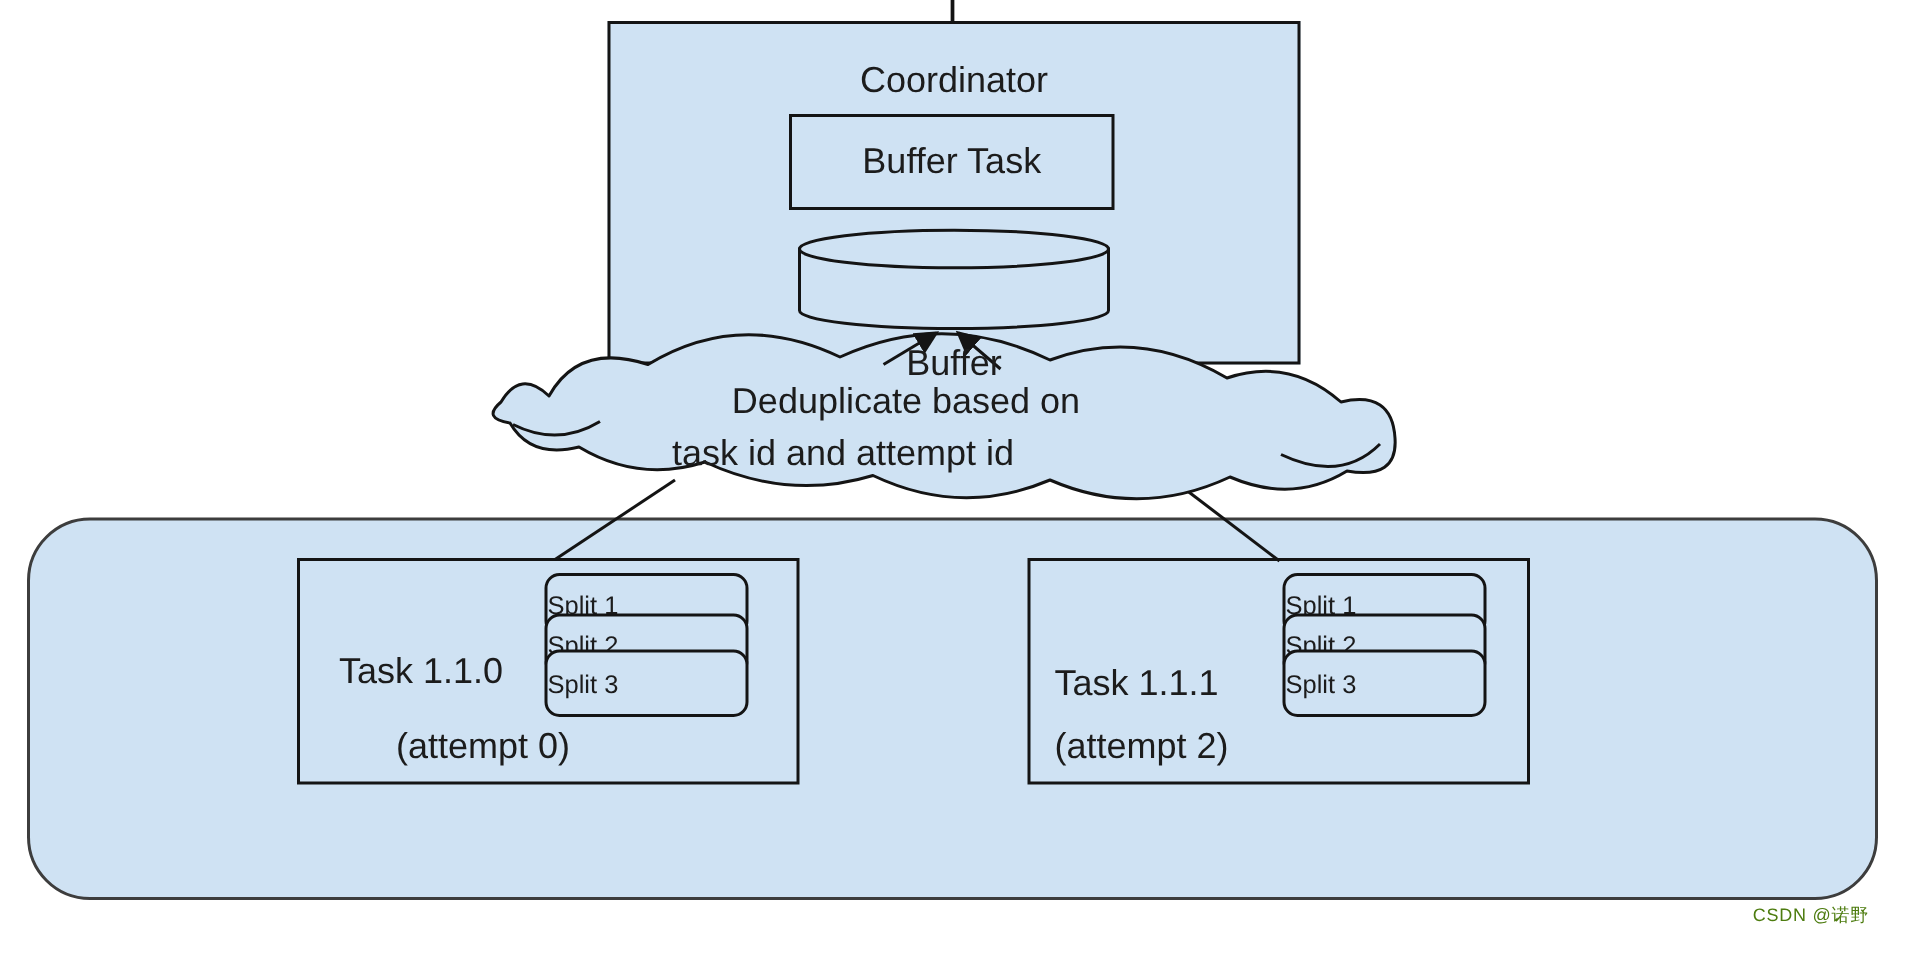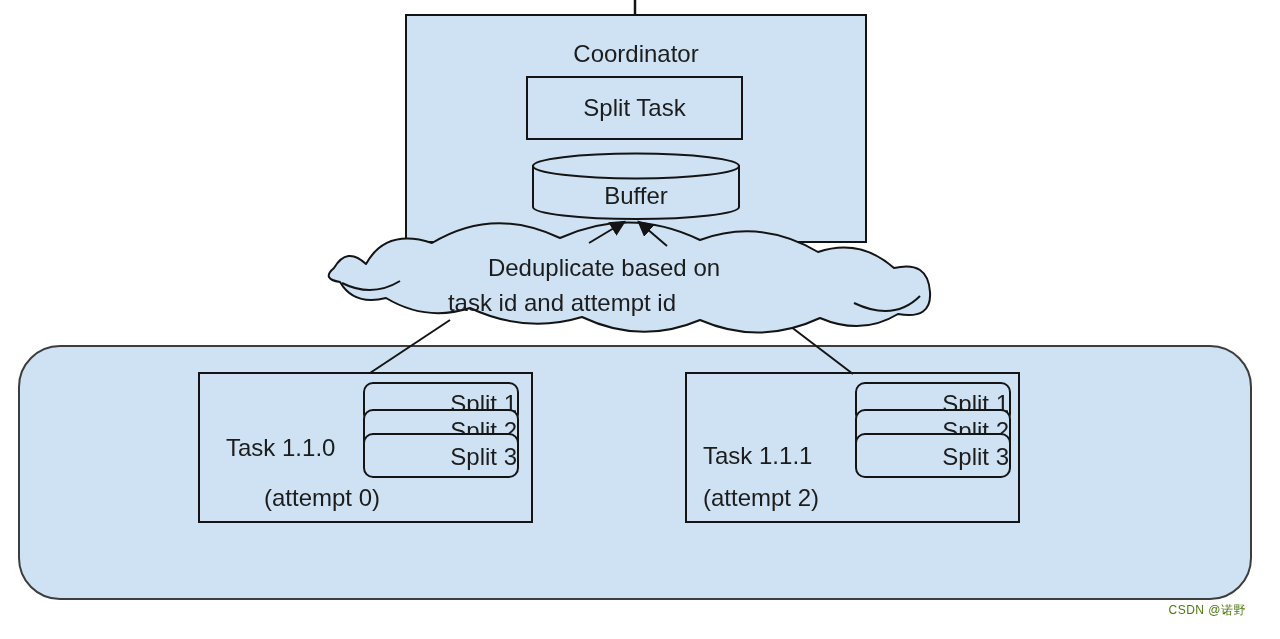--- a/index.html
+++ b/index.html
@@ -8,37 +8,37 @@
     font-family:Liberation Sans, sans-serif;color:#1c1c1c;
   }
   .box{position:absolute;box-sizing:border-box;background:#cfe2f3;border:2px solid #141414;}
   .label{position:absolute;font-size:24px;line-height:28px;white-space:nowrap;color:#1c1c1c;}
   .center{display:flex;align-items:center;justify-content:center;}
   #container-group{
     position:absolute;left:18px;top:345px;width:1234px;height:255px;box-sizing:border-box;
     background:#cfe2f3;border:2px solid #3d3d3d;border-radius:42px;
   }
   .task-box{position:absolute;width:335px;height:151px;}
-  .split{position:absolute;width:156px;border-radius:10px;text-align:right;font-size:24px;overflow:hidden;}
+  .split{position:absolute;width:136px;border-radius:10px;text-align:left;font-size:17px;overflow:hidden;}
   #svg-overlay{position:absolute;left:0;top:0;pointer-events:none;}
   .cloud-text{position:absolute;width:420px;text-align:center;font-size:24px;line-height:30px;z-index:5;}
   #watermark{position:absolute;right:34px;top:602px;font-size:12px;color:#4d7c0f;letter-spacing:0.5px;}
-  .z3{z-index:5;}
+  .z3{z-index:5;margin-top:47px;}
 </style>
 </head>
 <body>
 
 <div id="stage">
 
   <div class="box" style="left:405px;top:14px;width:462px;height:229px;">
     <div class="label" style="left:0;top:24px;width:100%;text-align:center;">Coordinator</div>
   </div>
 
   <div class="box center" style="left:526px;top:76px;width:217px;height:64px;font-size:24px;">
-    <span>Split Task</span>
+    <span>Buffer Task</span>
   </div>
 
   <div id="container-group"></div>
 
   <div class="box task-box" style="left:198px;top:372px;">
     <div class="label" style="left:26px;top:60px;">Task 1.1.0</div>
     <div class="label" style="left:16px;top:110px;margin-left:48px;">(attempt 0)</div>
   </div>
   <div class="box split" style="left:363px;top:382px;height:42px;line-height:40px;">
     <span>Split 1</span>

